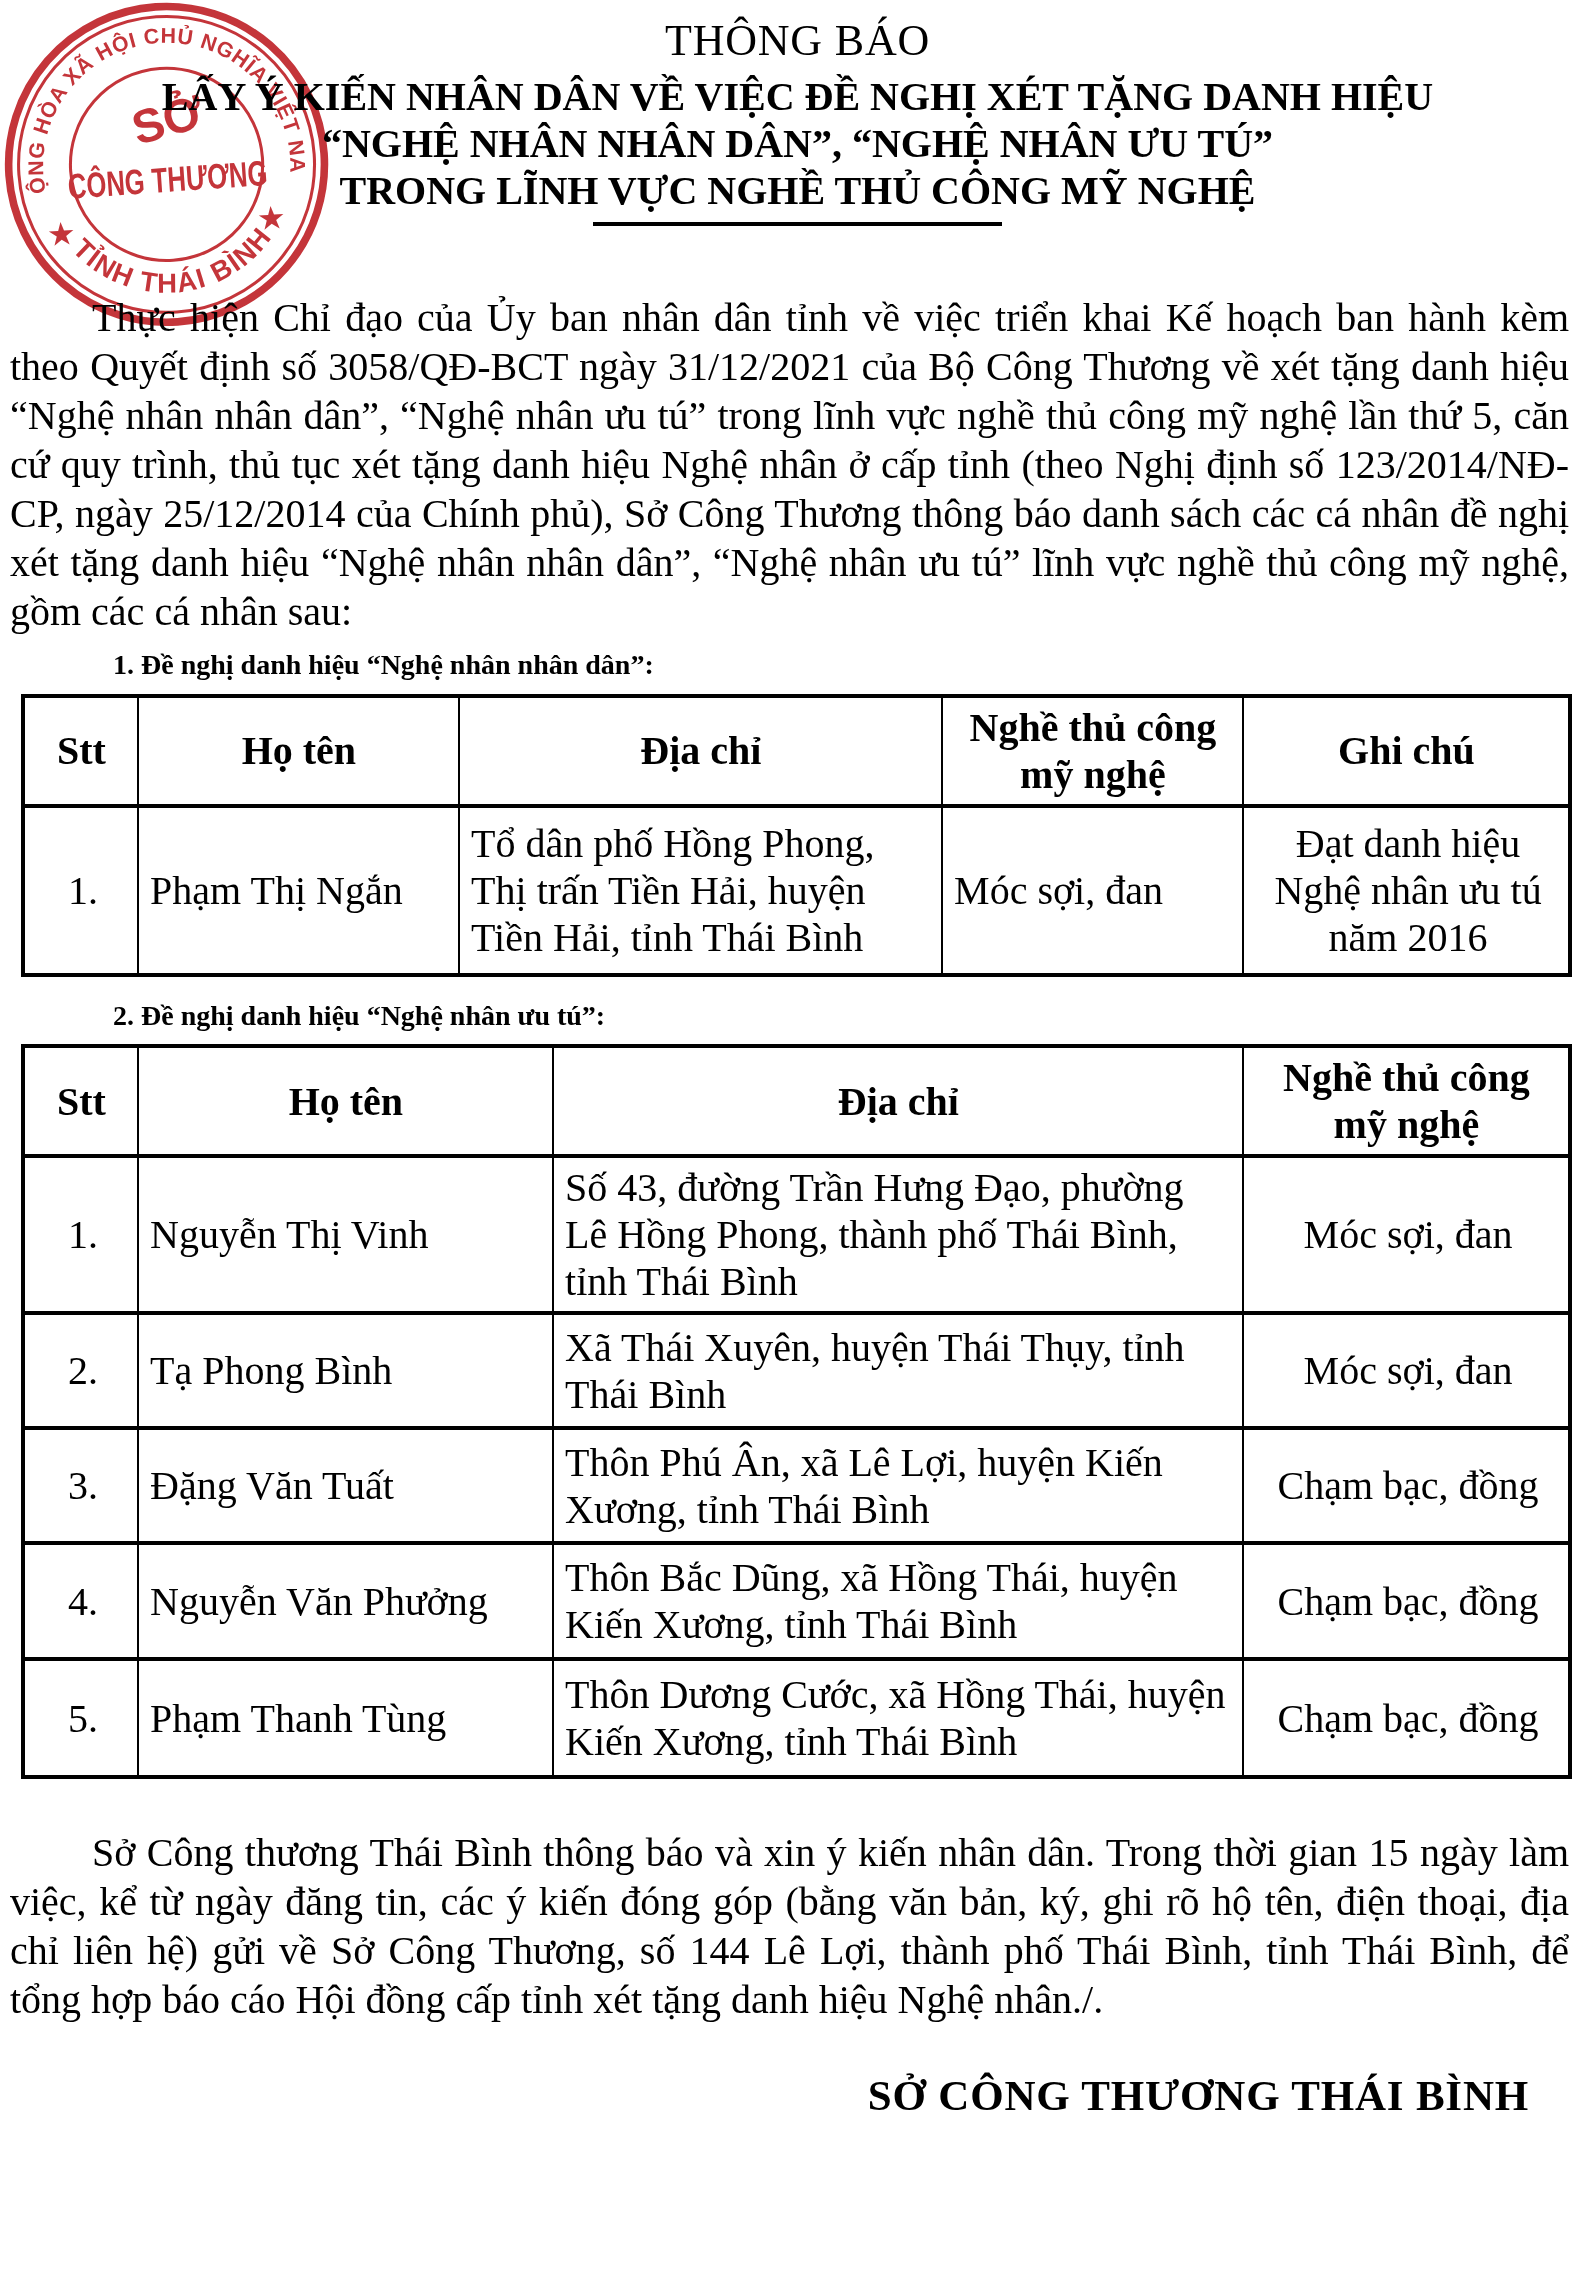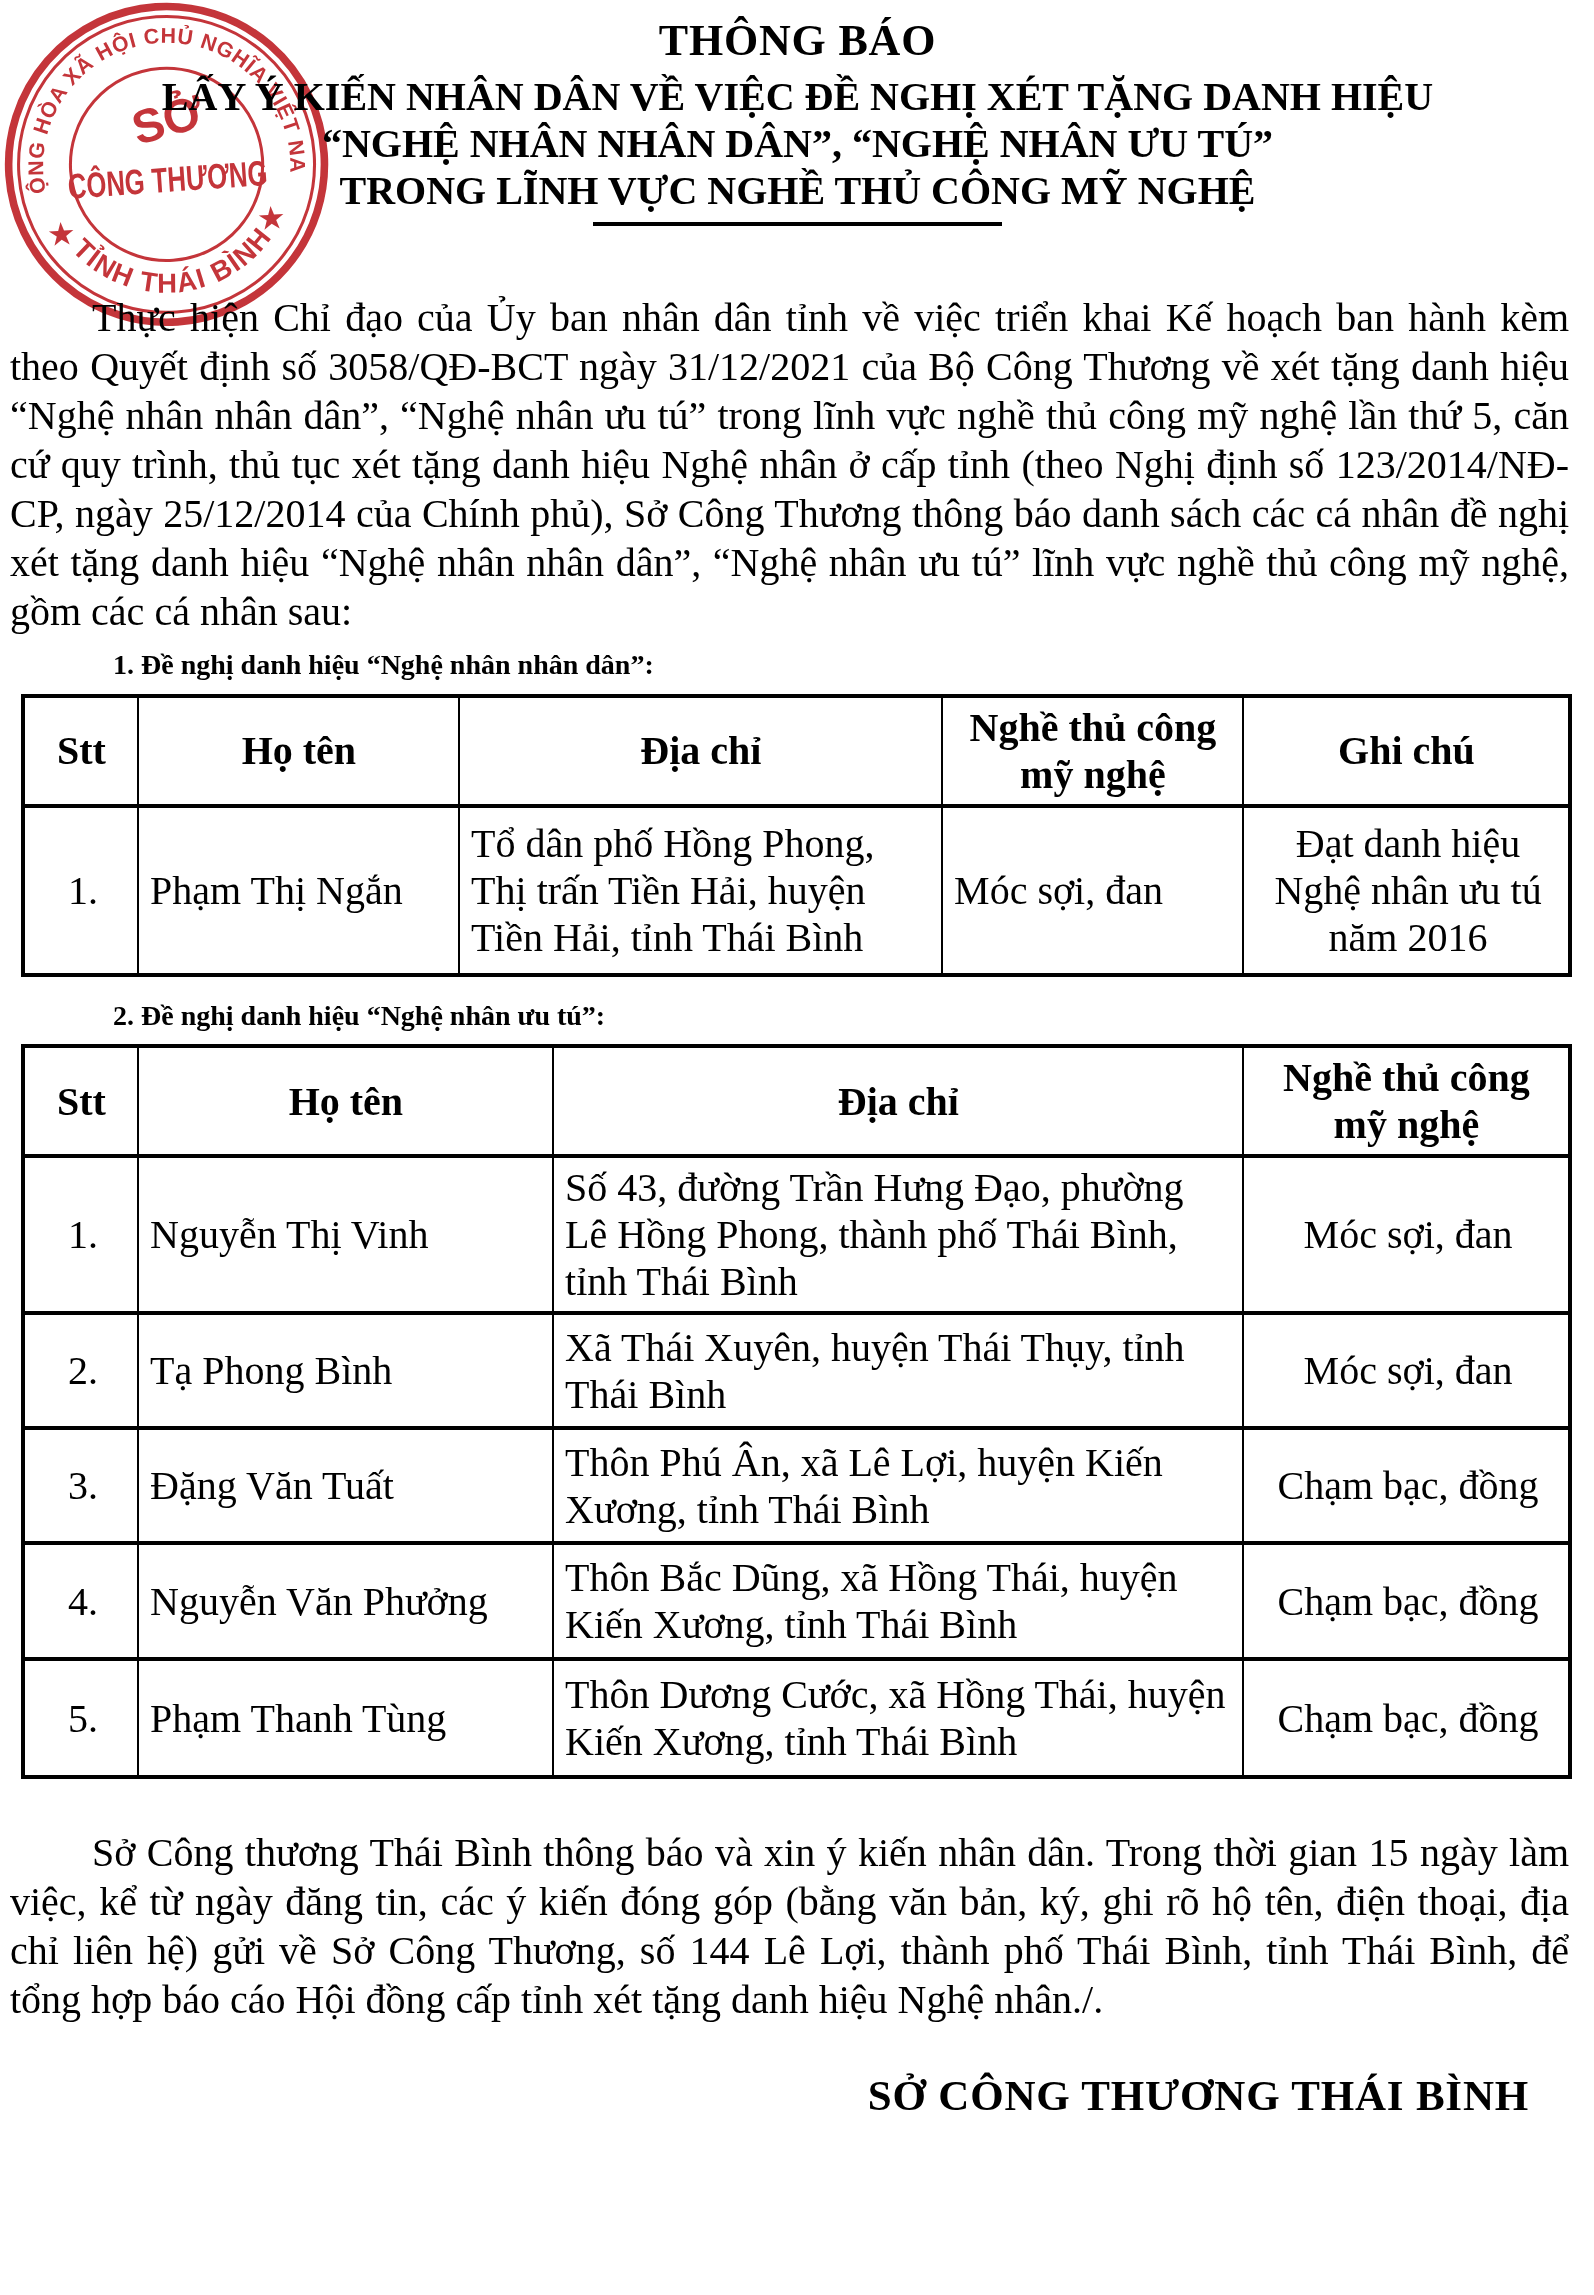--- a/index.html
+++ b/index.html
@@ -14,21 +14,21 @@
   
   .stamp{
     position:absolute;left:1.5px;top:-4.6px;z-index:1;
     width:328px;height:345px;
     transform:rotate(-4deg);
     opacity:.93;
   }
   .stamp text{font-family:"Liberation Sans","DejaVu Sans",sans-serif;font-weight:bold;}
   
   .doc-title{
-    text-align:center;font-weight:bold;font-size:44px;
+    text-align:center;font-weight:normal;font-size:44px;
     padding-top:15.3px;letter-spacing:0.8px;
   }
   .doc-subtitle{
     text-align:center;font-weight:bold;font-size:40px;line-height:47px;
     margin-top:7px;
   }
   .title-rule{width:409px;height:3.8px;background:#000;margin:7.6px auto 0;}
   
   .para{
     font-size:40px;line-height:49px;text-align:justify;

